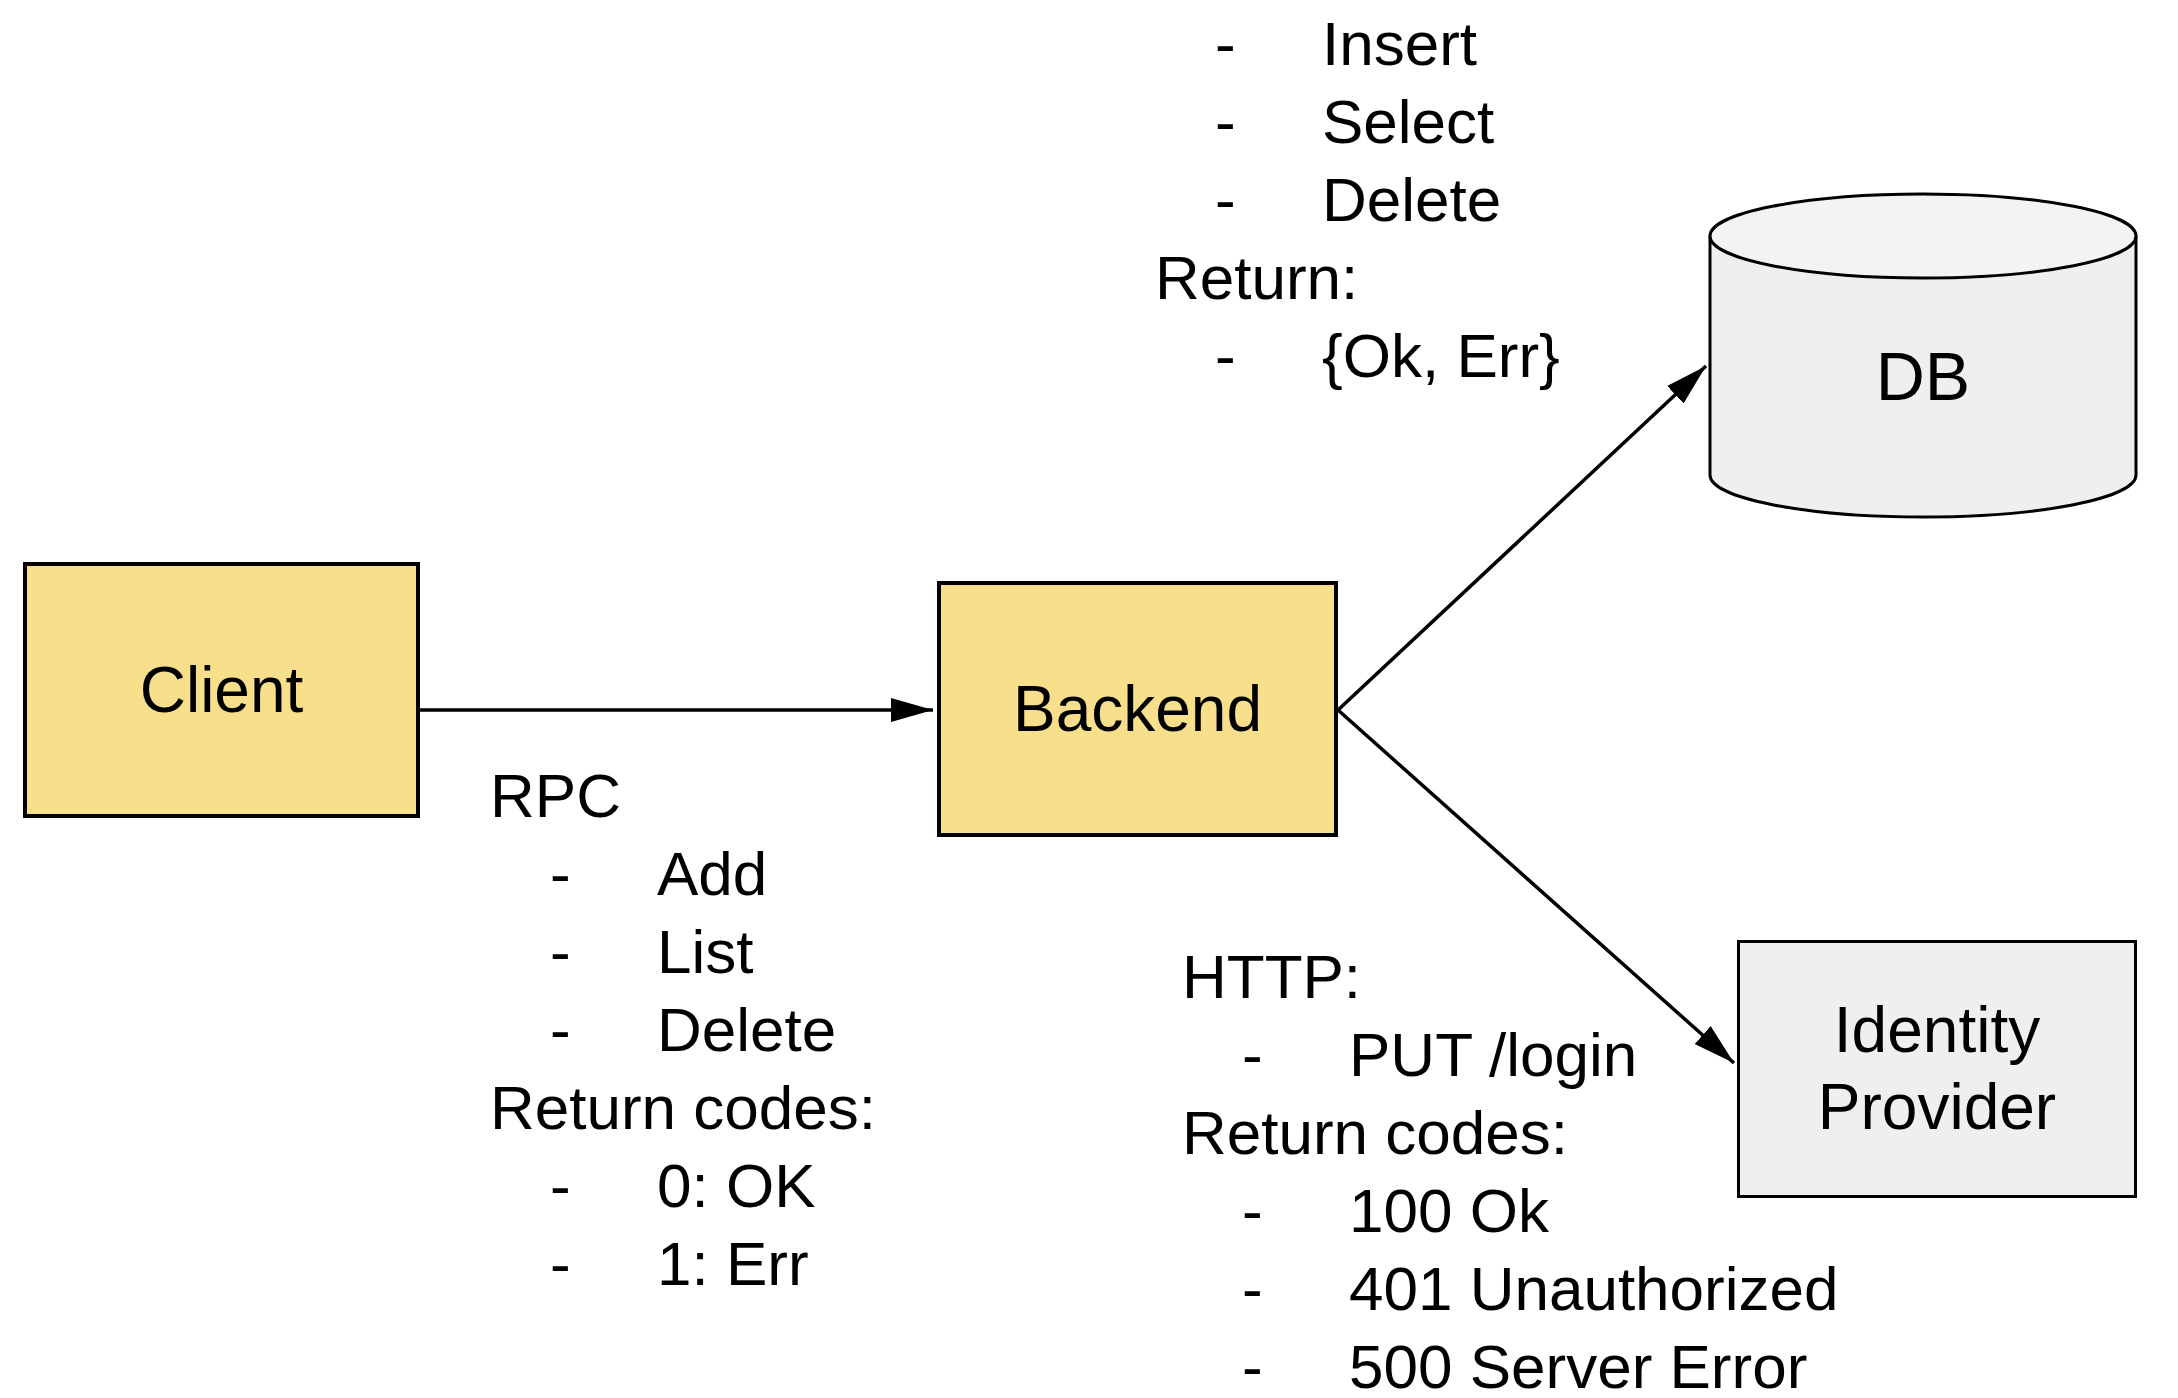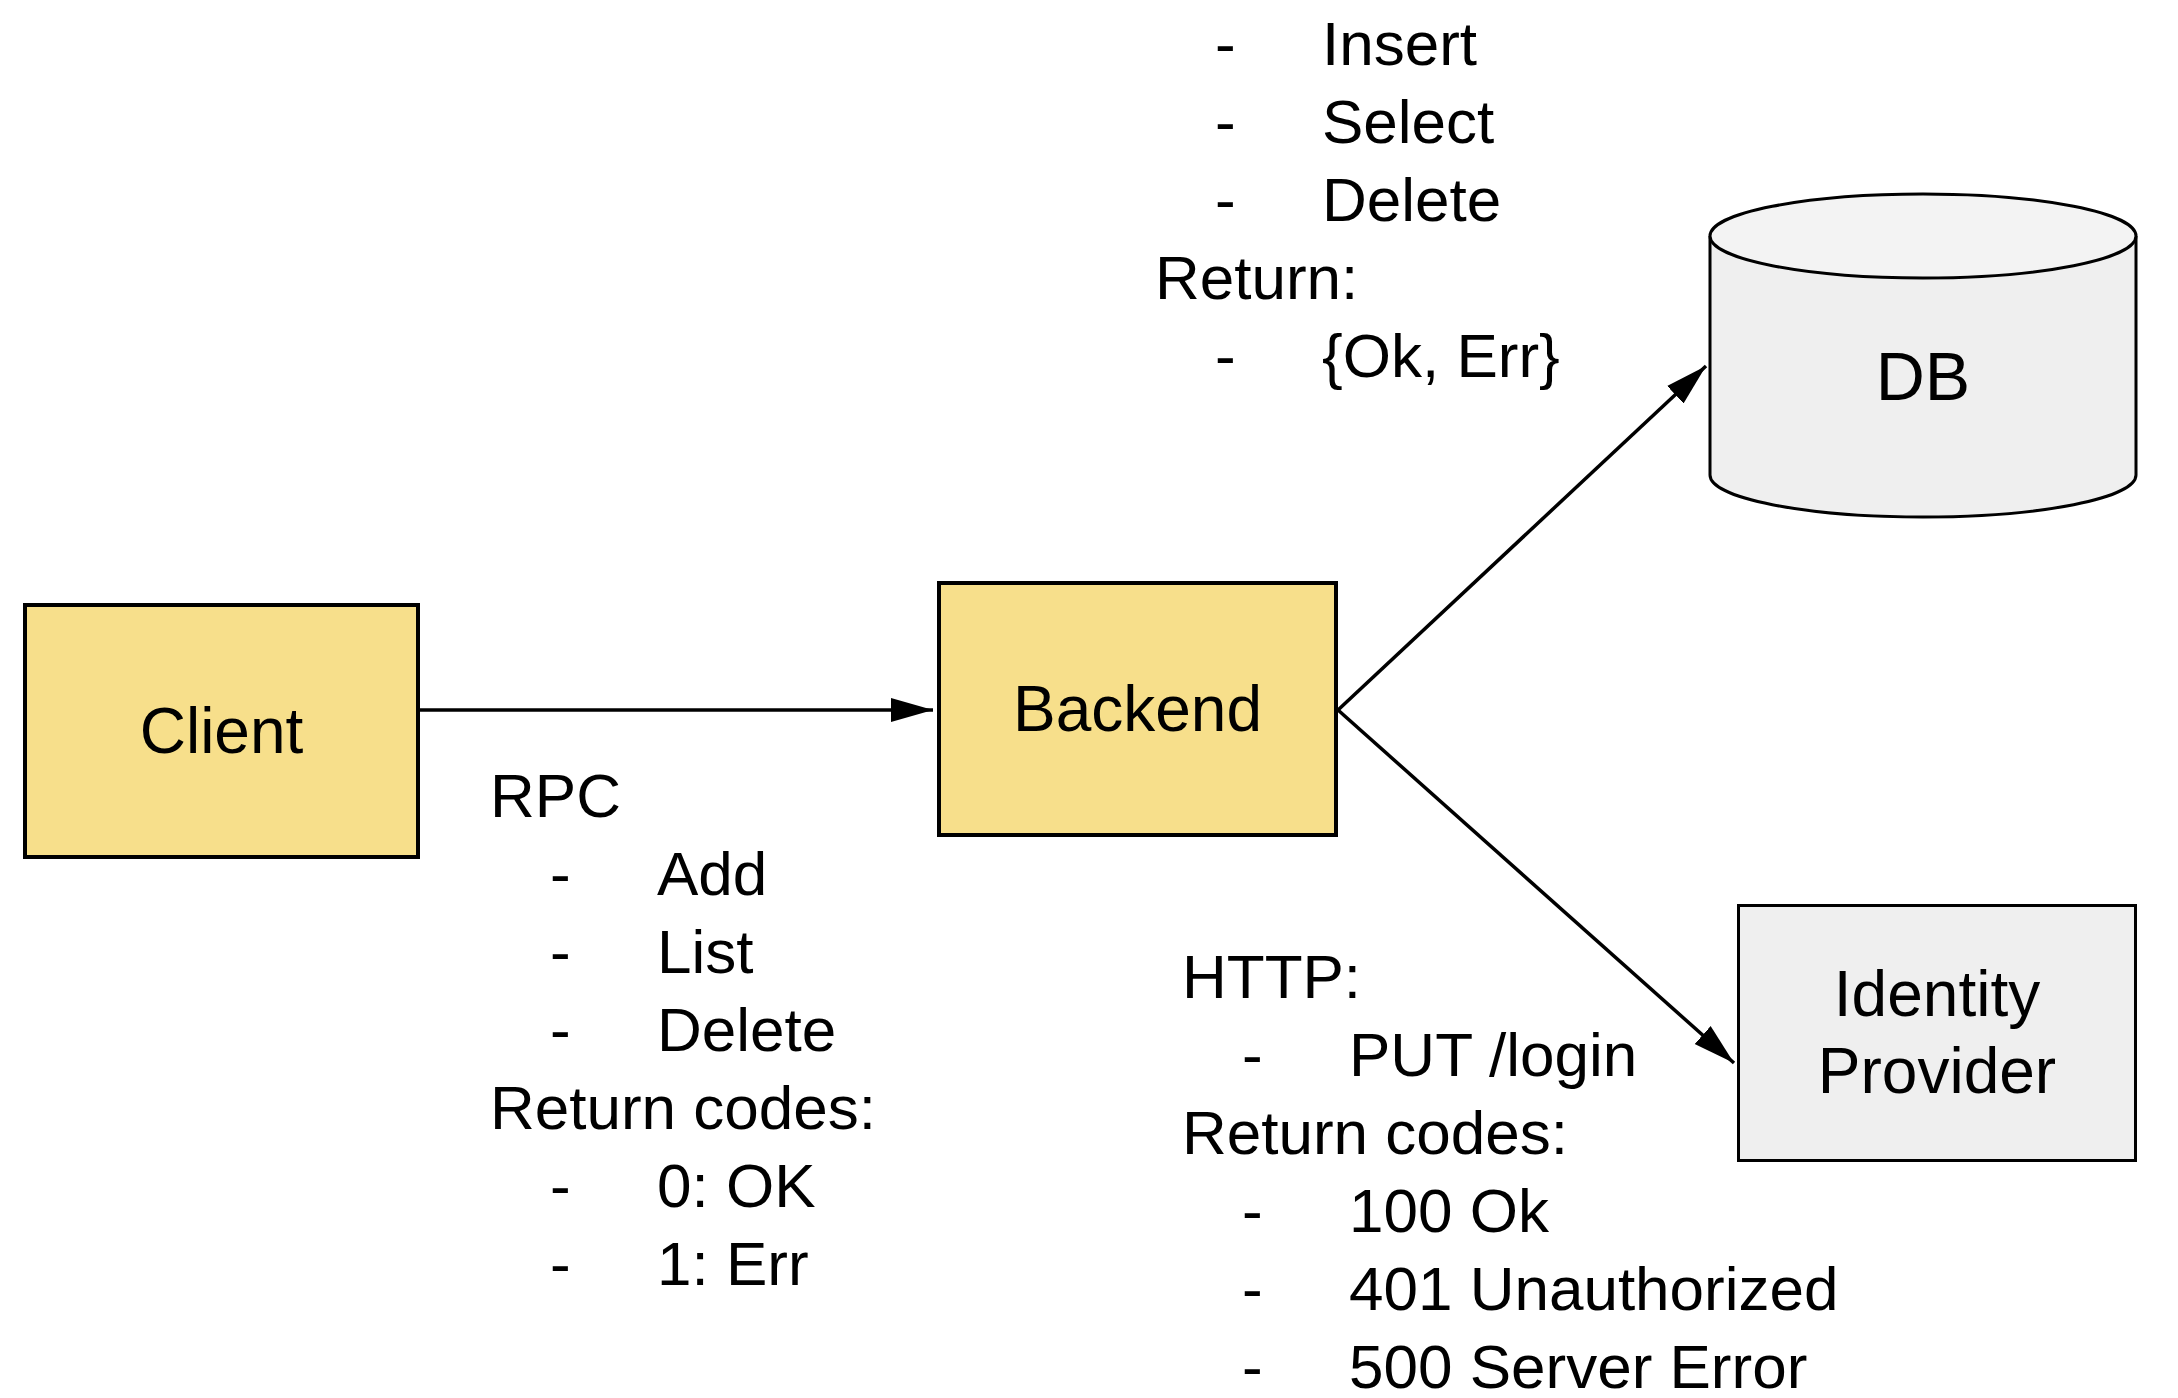--- a/index.html
+++ b/index.html
@@ -32,23 +32,23 @@
     text-align: center;
   }
   .node-yellow {
     background: #F7DF8B;
     border: 4px solid #000000;
   }
   .node-gray {
     background: #EFEFEF;
     border: 3px solid #000000;
   }
-  .node-client  { left: 23px;   top: 603px; width: 397px; height: 256px; }
+  .node-client  { left: 23px;   top: 562px; width: 397px; height: 256px; }
   .node-backend { left: 937px;  top: 581px; width: 401px; height: 256px; text-align: right; }
-  .node-idp     { left: 1737px; top: 904px; width: 400px; height: 258px; }
+  .node-idp     { left: 1737px; top: 940px; width: 400px; height: 258px; }
   .node-label {
     font-size: 64px;
     line-height: 77px;
   }
   .db-label {
     position: absolute;
     left: 1710px;
     top: 337px;
     width: 426px;
     height: 78px;

